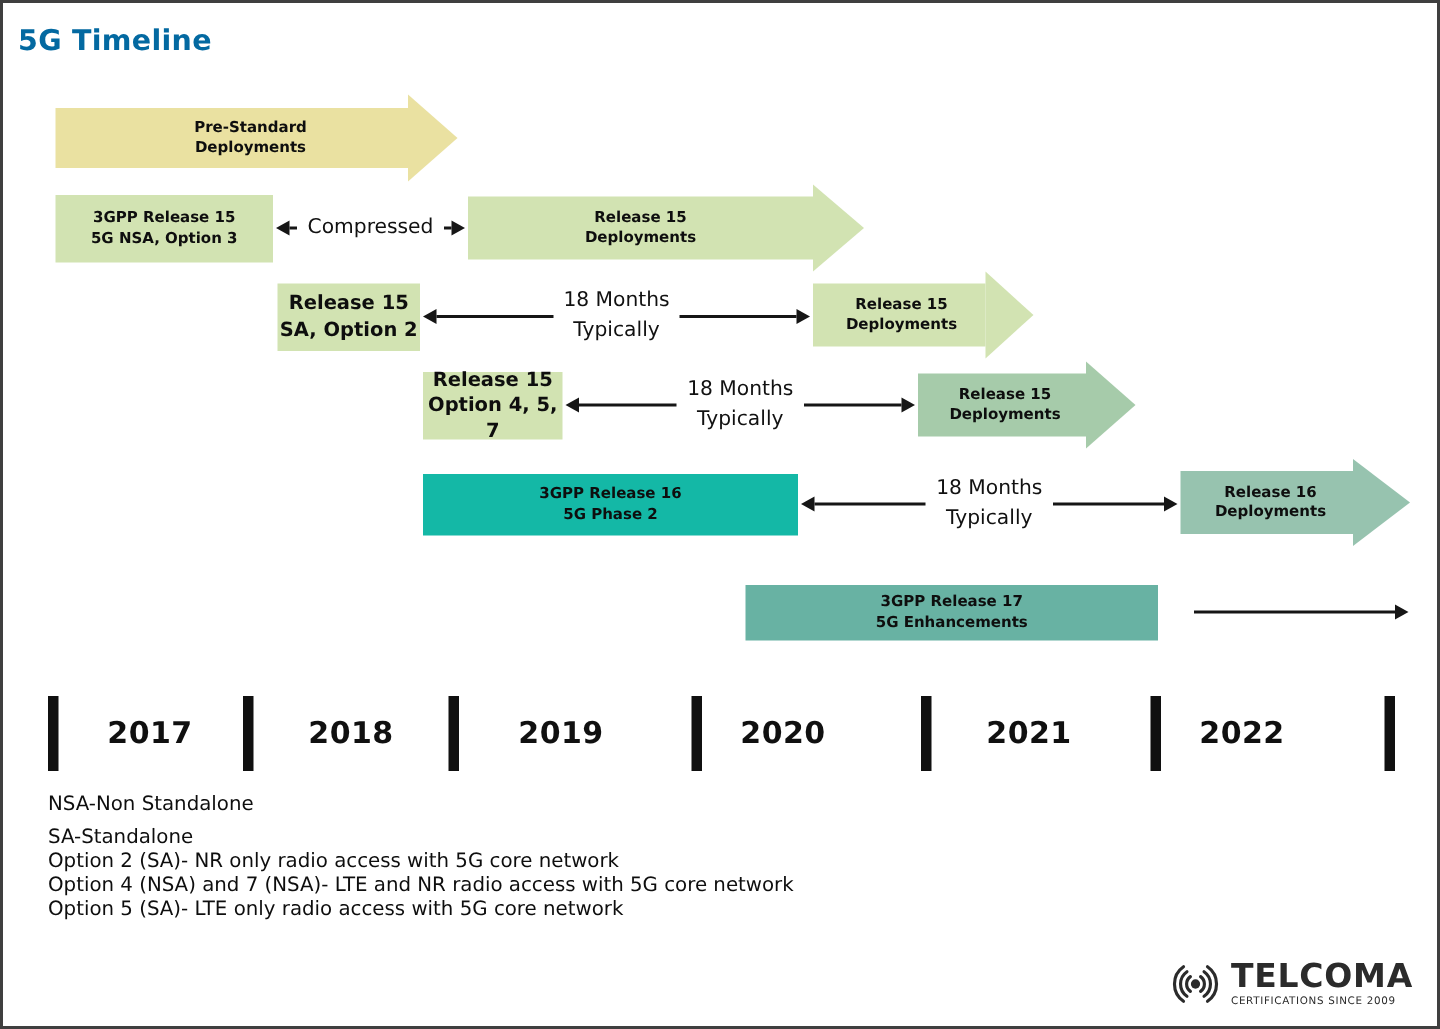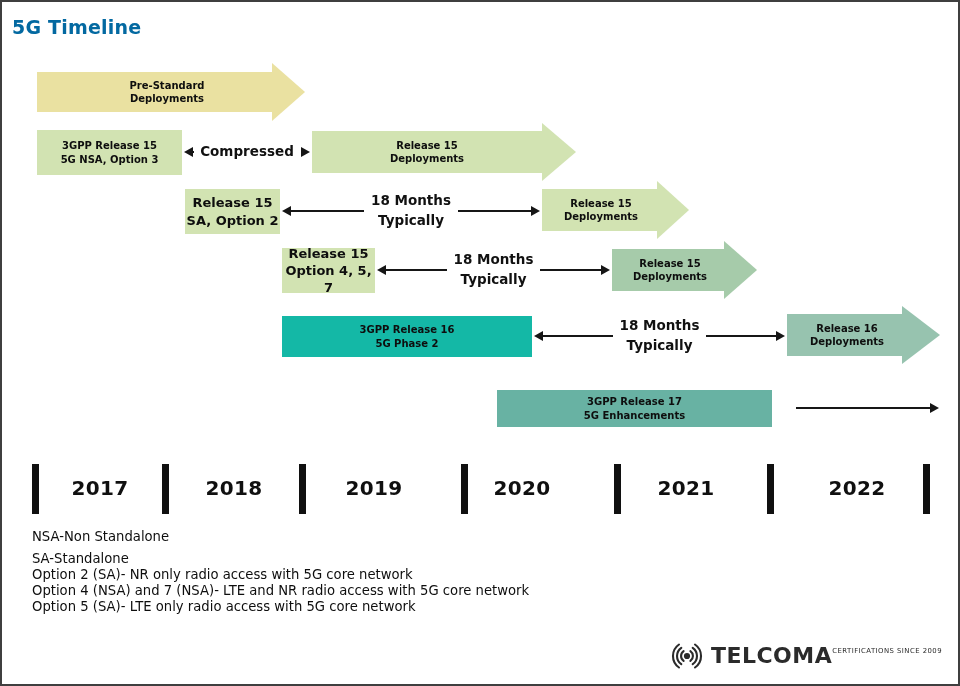--- a/index.html
+++ b/index.html
@@ -24,21 +24,21 @@
   .c-yellow{background:#eae1a1;}
   .c-lgreen{background:#d2e3b2;}
   .c-mgreen{background:#a6cbaa;}
   .c-teal16{background:#14b8a6;}
   .c-teal17{background:#68b2a3;}
   .c-sage16{background:#97c3af;}
   
   .conn{position:absolute;display:flex;align-items:center;}
   .conn .seg{flex:1;height:2px;background:#161616;}
   .conn .ctext{
-    padding:0 7px;font-size:13.5px;font-weight:700;text-align:center;
+    padding:0 7px;font-size:13.5px;font-weight:400;text-align:center;
     line-height:1.45;white-space:pre-line;
   }
   .ah-l{width:0;height:0;border-top:5px solid transparent;border-bottom:5px solid transparent;border-right:9px solid #161616;}
   .ah-r{width:0;height:0;border-top:5px solid transparent;border-bottom:5px solid transparent;border-left:9px solid #161616;}
   
   .r1-bar{left:35px;top:70px;width:235px;height:40px;}
   .r1-head{left:270px;top:61px;border-top:29px solid transparent;border-bottom:29px solid transparent;border-left:33px solid #eae1a1;}
   .r1-label{left:60px;top:70px;width:210px;height:40px;}
   
   .r2-box{left:35px;top:128px;width:145px;height:45px;}
@@ -72,21 +72,21 @@
   .year{
     position:absolute;top:474px;width:90px;text-align:center;
     font-size:20px;font-weight:600;letter-spacing:0.3px;color:#101010;
   }
   
   .legend{position:absolute;left:30px;top:527px;font-size:13.2px;line-height:16px;color:#0e0e0e;}
   .legend .lg0{margin-bottom:6px;}
   
   .logo{position:absolute;right:16px;bottom:10px;display:flex;align-items:center;gap:3px;}
   .logo svg{display:block;}
-  .logo-text{display:flex;}
+  .logo-text{display:flex;flex-direction:column;}
   .logo-name{font-size:22px;font-weight:700;letter-spacing:0.5px;line-height:20px;color:#2b2b2b;}
   .logo-tag{font-size:6.9px;letter-spacing:0.45px;color:#2b2b2b;margin-top:1px;}
 </style>
 </head>
 <body>
 
 <div class="canvas">
 
   <div class="title">5G Timeline</div>
 
@@ -167,21 +167,21 @@
   <div class="tick" style="left:459px"></div>
   <div class="tick" style="left:612px"></div>
   <div class="tick" style="left:765px"></div>
   <div class="tick" style="left:921px"></div>
 
   <div class="year" style="left:53px">2017</div>
   <div class="year" style="left:187px">2018</div>
   <div class="year" style="left:327px">2019</div>
   <div class="year" style="left:475px">2020</div>
   <div class="year" style="left:639px">2021</div>
-  <div class="year" style="left:810px">2022</div>
+  <div class="year" style="left:781px">2022</div>
 
   <div class="legend">
     <div class="lg0">NSA-Non Standalone</div>
     <div>SA-Standalone</div>
     <div>Option 2 (SA)- NR only radio access with 5G core network</div>
     <div>Option 4 (NSA) and 7 (NSA)- LTE and NR radio access with 5G core network</div>
     <div>Option 5 (SA)- LTE only radio access with 5G core network</div>
   </div>
 
   <div class="logo">

